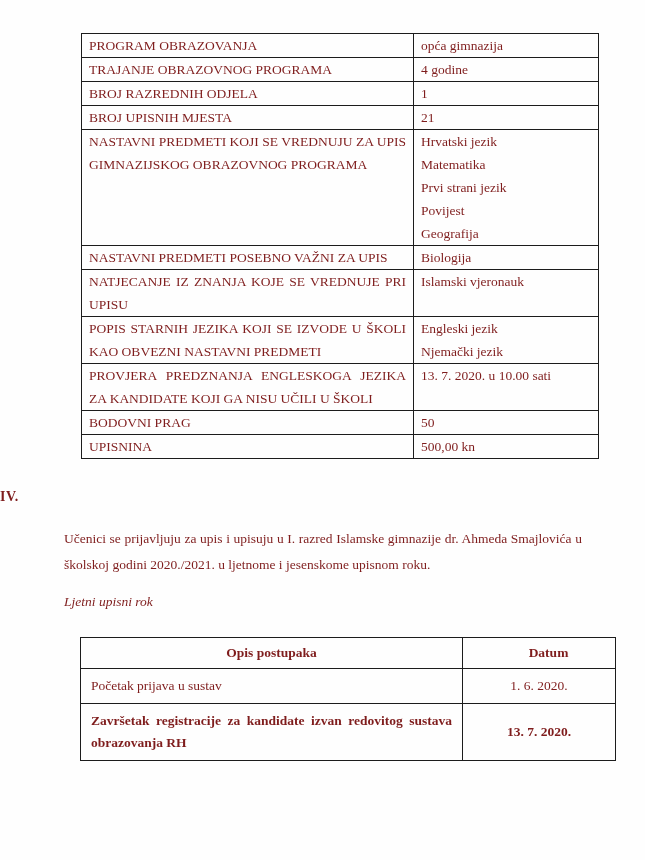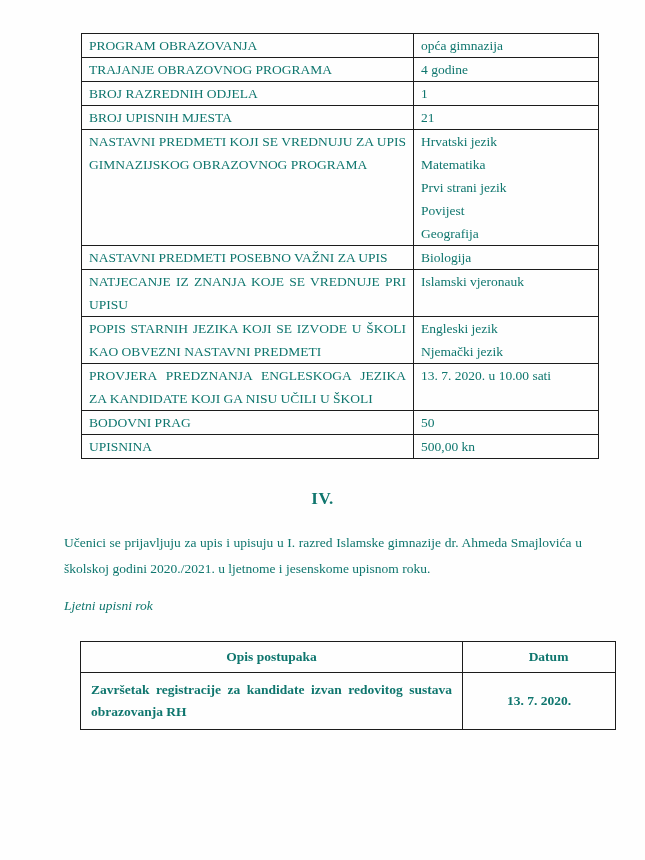--- a/index.html
+++ b/index.html
@@ -5,21 +5,21 @@
   html, body {
     margin: 0;
     padding: 0;
     background: #ffffff;
   }
   .page {
     position: relative;
     width: 645px;
     height: 860px;
     background: #fefefe;
-    color: #0f766e;
+    color: #7f1d1d;
     font-family: "Liberation Serif", "DejaVu Serif", serif;
     font-size: 13.5px;
     overflow: hidden;
   }
 
   
   table.program-table {
     border-collapse: collapse;
     margin: 33px 0 0 81px;
     width: 487px;
@@ -35,23 +35,23 @@
     width: 317px;
     text-align: justify;
   }
   table.program-table td.value-cell {
     width: 170px;
   }
 
   
   .section-heading {
     margin-top: 30px;
-    text-align: center;
-    font-weight: bold;
-    font-size: 17px;
+    text-align: left;
+    font-weight: bold;
+    font-size: 14px;
     letter-spacing: 0.5px;
   }
   .intro-paragraph {
     margin: 21px 63px 0 64px;
     text-align: justify;
     line-height: 26px;
   }
   .period-label {
     margin: 13px 63px 0 64px;
     font-style: italic;
@@ -185,19 +185,23 @@
 
   <table class="schedule-table">
     <thead>
       <tr>
         <th class="col-desc">Opis postupaka</th>
         <th class="col-date">Datum</th>
       </tr>
     </thead>
     <tbody>
         <tr>
+          <td class="desc-cell">Početak prijava u sustav</td>
+          <td class="date-cell">1. 6. 2020.</td>
+        </tr>
+        <tr>
           <td class="desc-cell bold">Završetak registracije za kandidate izvan redovitog sustava obrazovanja RH</td>
           <td class="date-cell bold">13. 7. 2020.</td>
         </tr>
       </tbody>
   </table>
 
 </div>
 
 </body></html>

